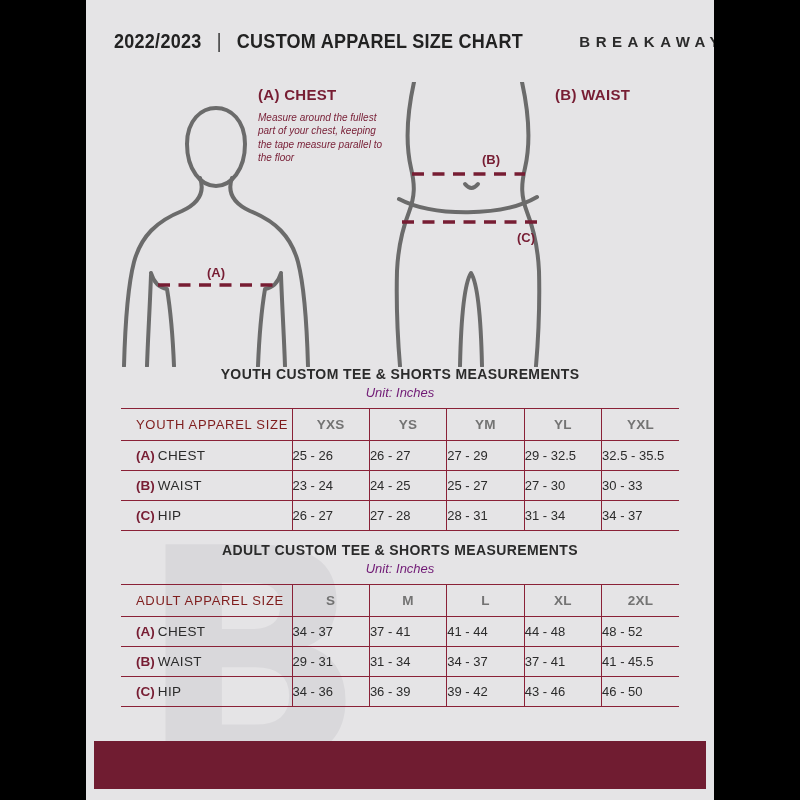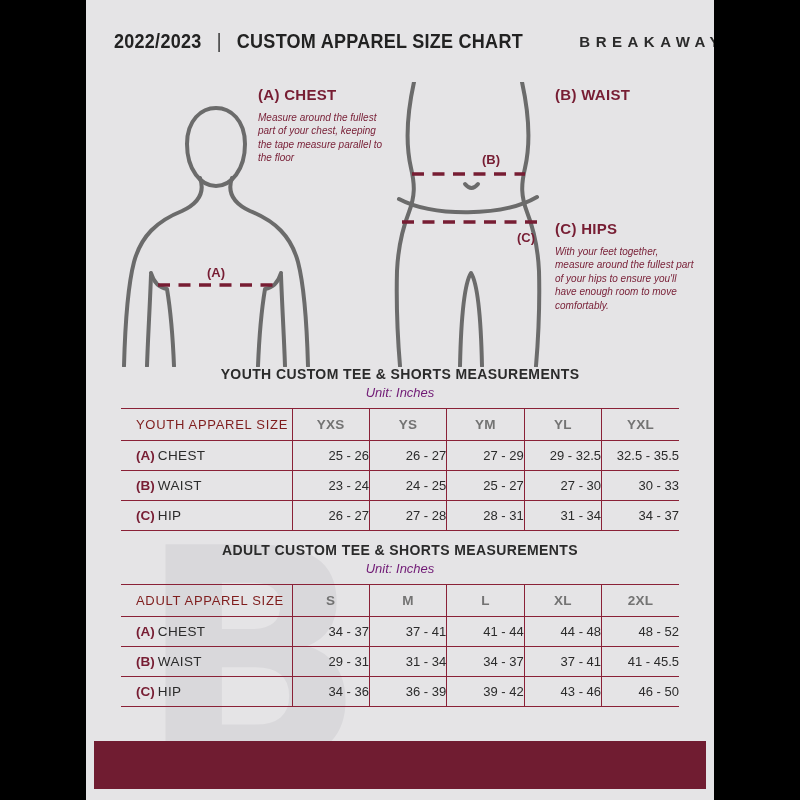--- a/index.html
+++ b/index.html
@@ -43,21 +43,21 @@
       vertical-align:middle;padding:0;}
   .size-table th{border-top:1.5px solid #8a2137;height:31px;}
   .size-table td{height:29px;}
   .size-table th:last-child,.size-table td:last-child{border-right:none;}
   th.label-col{text-align:left;padding-left:15px;font-weight:400;font-size:13px;
       letter-spacing:.7px;color:#7f1d1d;}
   th.size-col{font-weight:700;font-size:13.5px;color:#737373;letter-spacing:.3px;text-align:center;}
   td.row-label{text-align:left;padding-left:15px;font-size:13.5px;}
   td.row-label .key{color:#771d33;font-weight:700;}
   td.row-label .rname{color:#2b2b2b;letter-spacing:.4px;margin-left:3px;}
-  td.value{text-align:right;font-size:13px;color:#2b2b2b;}
+  td.value{text-align:left;font-size:13px;color:#2b2b2b;}
 
   
   .watermark-wrap{position:absolute;left:0;top:538px;width:628px;height:203px;overflow:hidden;z-index:0;}
   .watermark{position:absolute;left:52px;top:-28px;font-size:300px;line-height:1;font-weight:700;
       color:#d9d8db;font-family:"DejaVu Sans",sans-serif;}
   .footer-bar{position:absolute;left:8px;top:741px;width:612px;height:48px;background:#701c31;z-index:3;}
 </style>
 </head>
 <body>
 
@@ -120,25 +120,20 @@
       <text class="fig-label" x="138" y="160" text-anchor="middle">(C)</text>
     </svg>
 
     <div class="inst" id="inst-chest">
       <h3>(A) CHEST</h3>
       <p>Measure around the fullest part of your chest, keeping the tape measure parallel to the floor</p>
     </div>
     <div class="inst" id="inst-waist">
       <h3>(B) WAIST</h3>
     </div>
-    <div class="inst" id="inst-hips">
-      <h3>(C) HIPS</h3>
-      <p class="pre">With your feet together, measure around the fullest part of your hips to ensure you'll
-have enough room to move comfortably.</p>
-    </div>
   </div>
 
   <div class="section" id="youth-section">
     <div class="tbl-title">YOUTH CUSTOM TEE &amp; SHORTS MEASUREMENTS</div>
     <div class="tbl-unit">Unit: Inches</div>
     <table class="size-table">
       <colgroup>
           <col class="c0">
           <col>
           <col>

